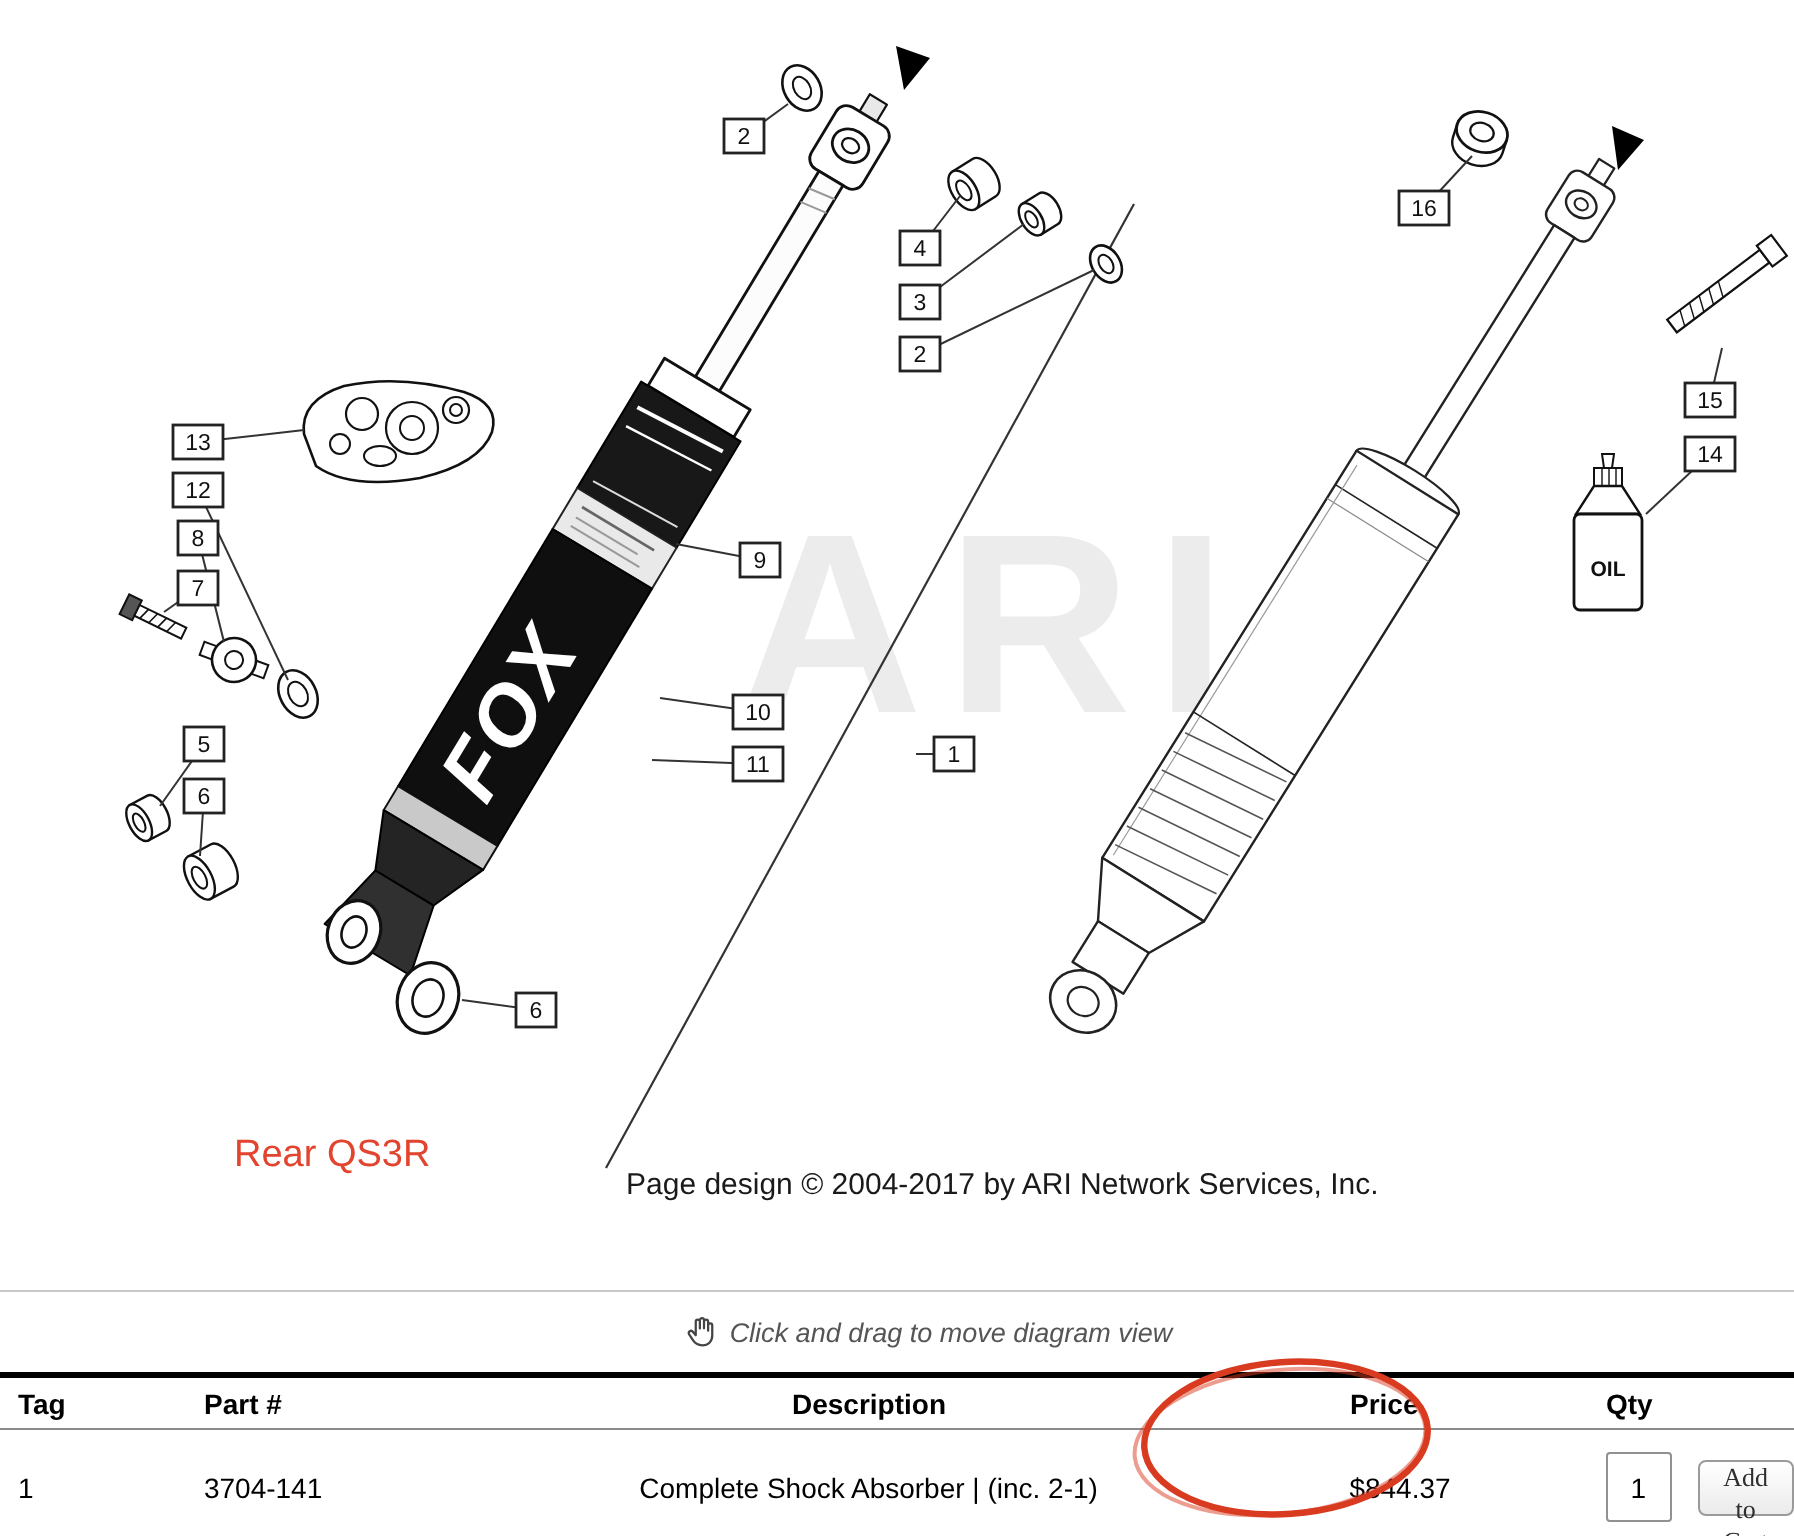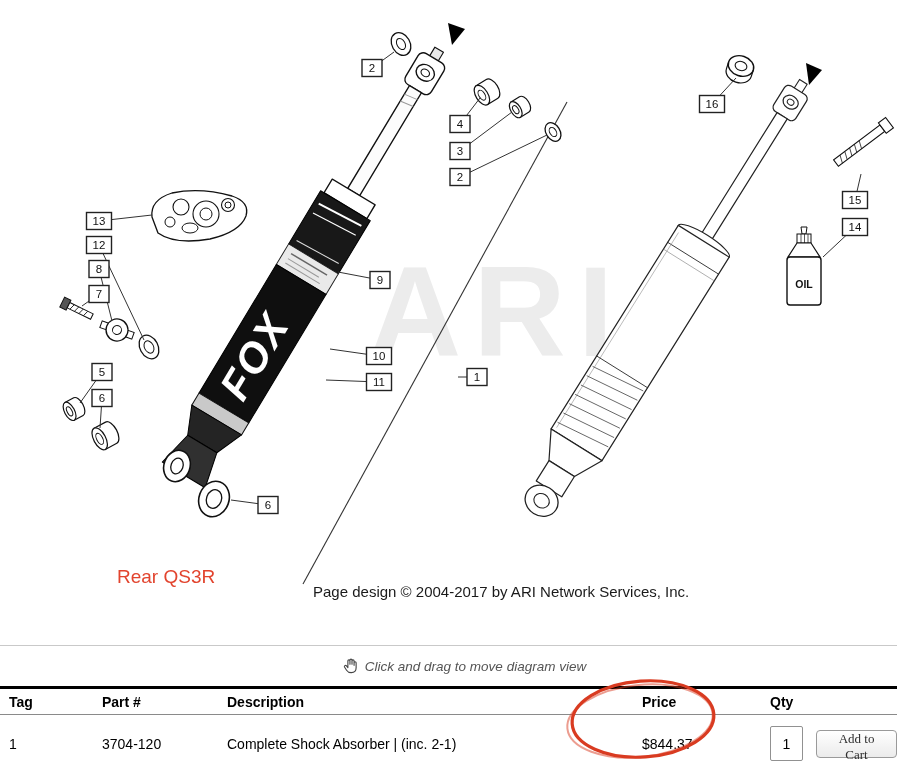--- a/index.html
+++ b/index.html
@@ -15,22 +15,22 @@
   .hint-bar { position:absolute; top:646px; left:16px; width:897px; height:40px;
     display:flex; align-items:center; justify-content:center; gap:7px; }
   .hint-text { font-style:italic; font-size:13.5px; color:#555; }
 
   .parts-table { position:absolute; top:686px; left:0; width:897px; border-top:3px solid #000; background:#fff; }
   .trow { display:flex; align-items:center; }
   .thead { height:25px; border-bottom:1px solid #8a8a8a; font-weight:bold; font-size:14px; color:#000; }
   .tbody { height:57px; font-size:14px; color:#000; }
   .c-tag { width:74px; padding-left:9px; box-sizing:border-box; }
   .c-part { width:125px;padding-left:28px; }
-  .c-desc { width:415px; }
-  .c-price { width:120px; }
+  .c-desc { width:415px;text-align:center; }
+  .c-price { width:120px;margin-left:33px; }
   .c-qty { flex:1; padding-left:8px; }
   .tbody .c-qty { display:flex; align-items:center; gap:13px; }
   .qty-input { width:33px; height:35px; border:1px solid #919191; border-radius:2px; text-align:center;
     font-size:14px; font-family:inherit; color:#000; background:#fff; box-sizing:border-box; }
   .add-cart-btn { height:28px; padding:0 12px; border:1px solid #9a9a9a; border-radius:4px;
     background:linear-gradient(#ffffff,#ebebeb); font-size:13px; font-family:Liberation Serif, serif; color:#2e2e2e; cursor:pointer; }
 
   .circle-overlay { position:absolute; top:0; left:0; pointer-events:none; }
   .hl { fill:none; stroke:var(--circle-red); stroke-width:3.2; }
   .hl2 { opacity:.5; stroke-width:2; }
@@ -270,21 +270,21 @@
   <div class="parts-table">
     <div class="trow thead">
       <div class="c-tag">Tag</div>
       <div class="c-part">Part #</div>
       <div class="c-desc">Description</div>
       <div class="c-price">Price</div>
       <div class="c-qty">Qty</div>
     </div>
     <div class="trow tbody">
       <div class="c-tag">1</div>
-      <div class="c-part">3704-120</div>
+      <div class="c-part">3704-141</div>
       <div class="c-desc">Complete Shock Absorber | (inc. 2-1)</div>
       <div class="c-price">$844.37</div>
       <div class="c-qty">
         <input class="qty-input" type="text" value="1" style="">
         <button class="add-cart-btn">Add to Cart</button>
       </div>
     </div>
   </div>
 
   <svg class="circle-overlay" width="897" height="768" viewBox="0 0 897 768">

